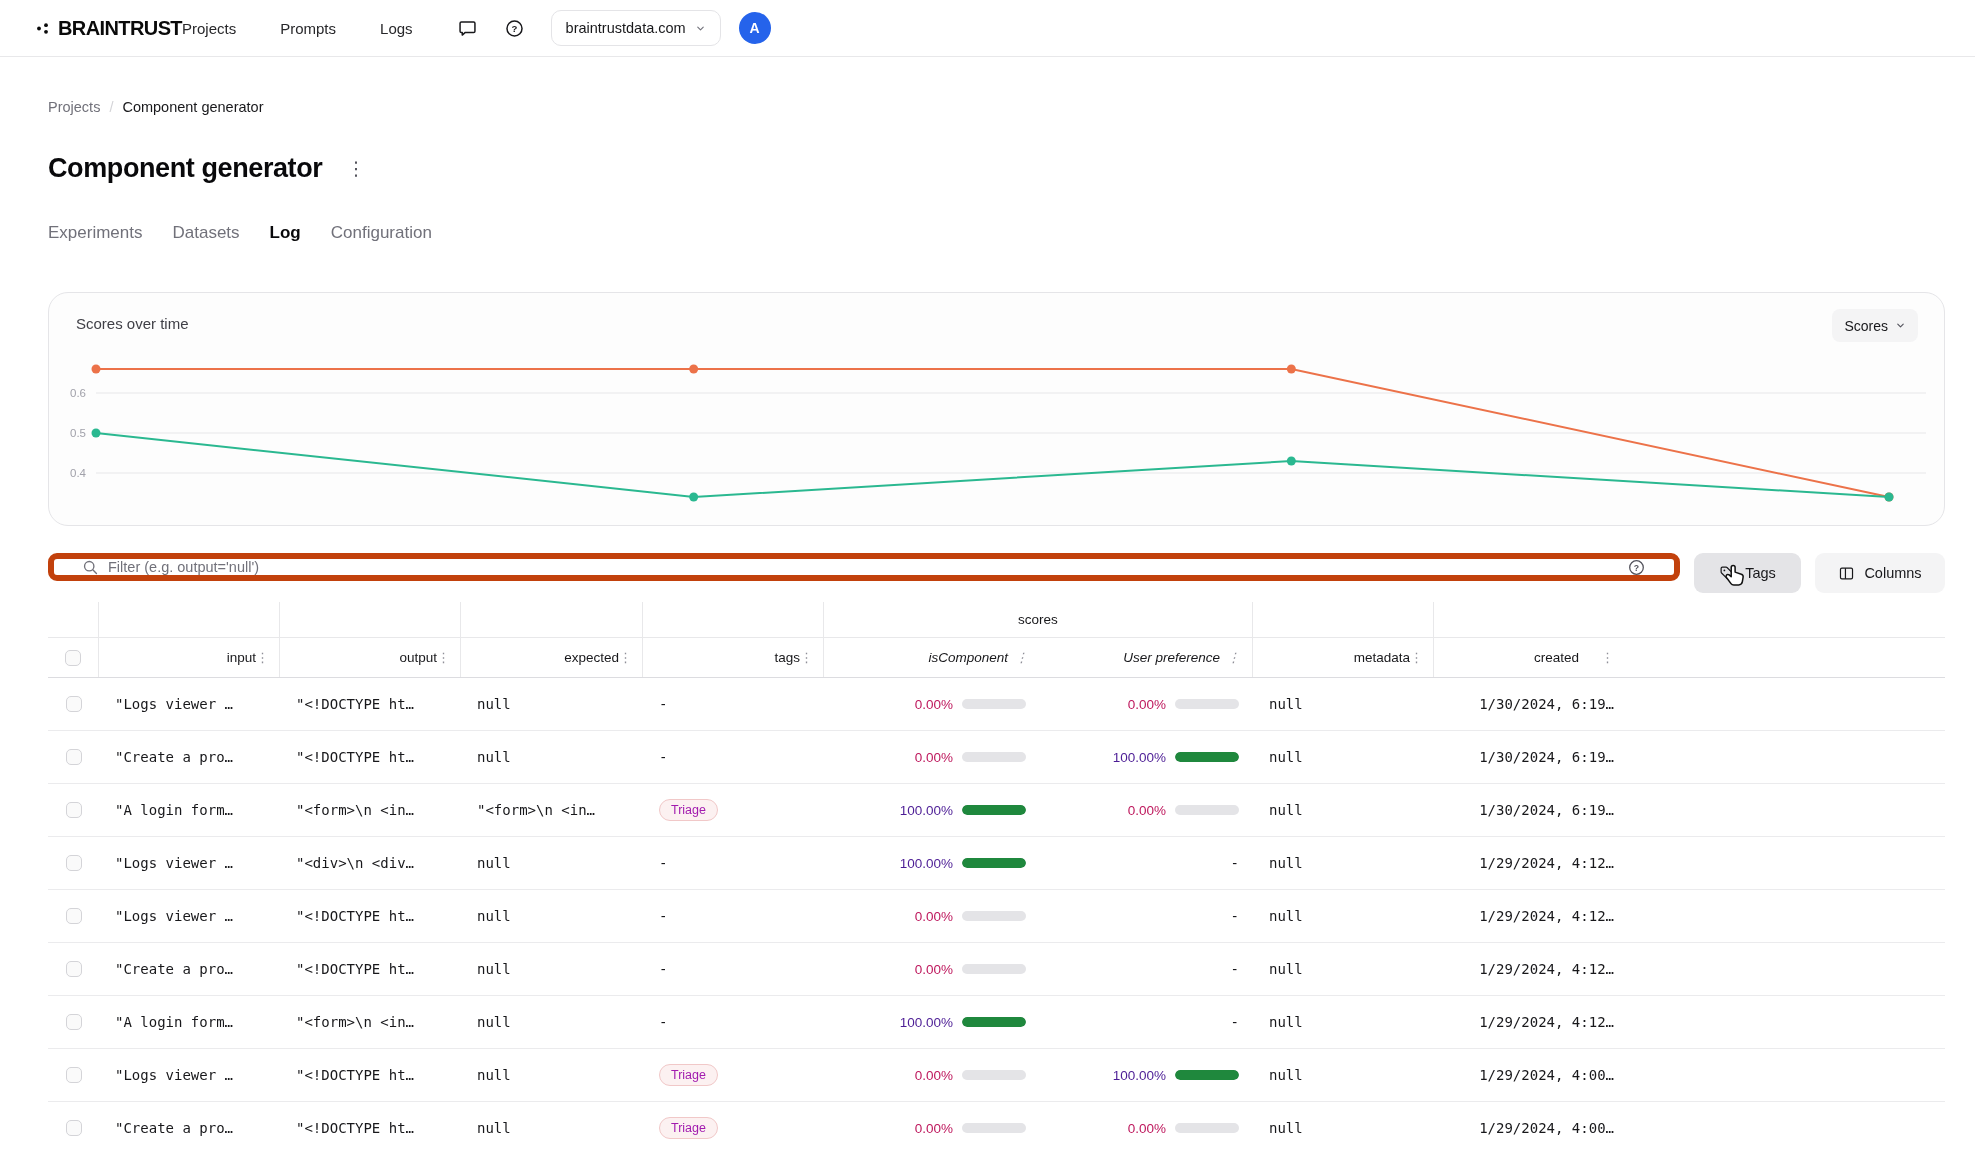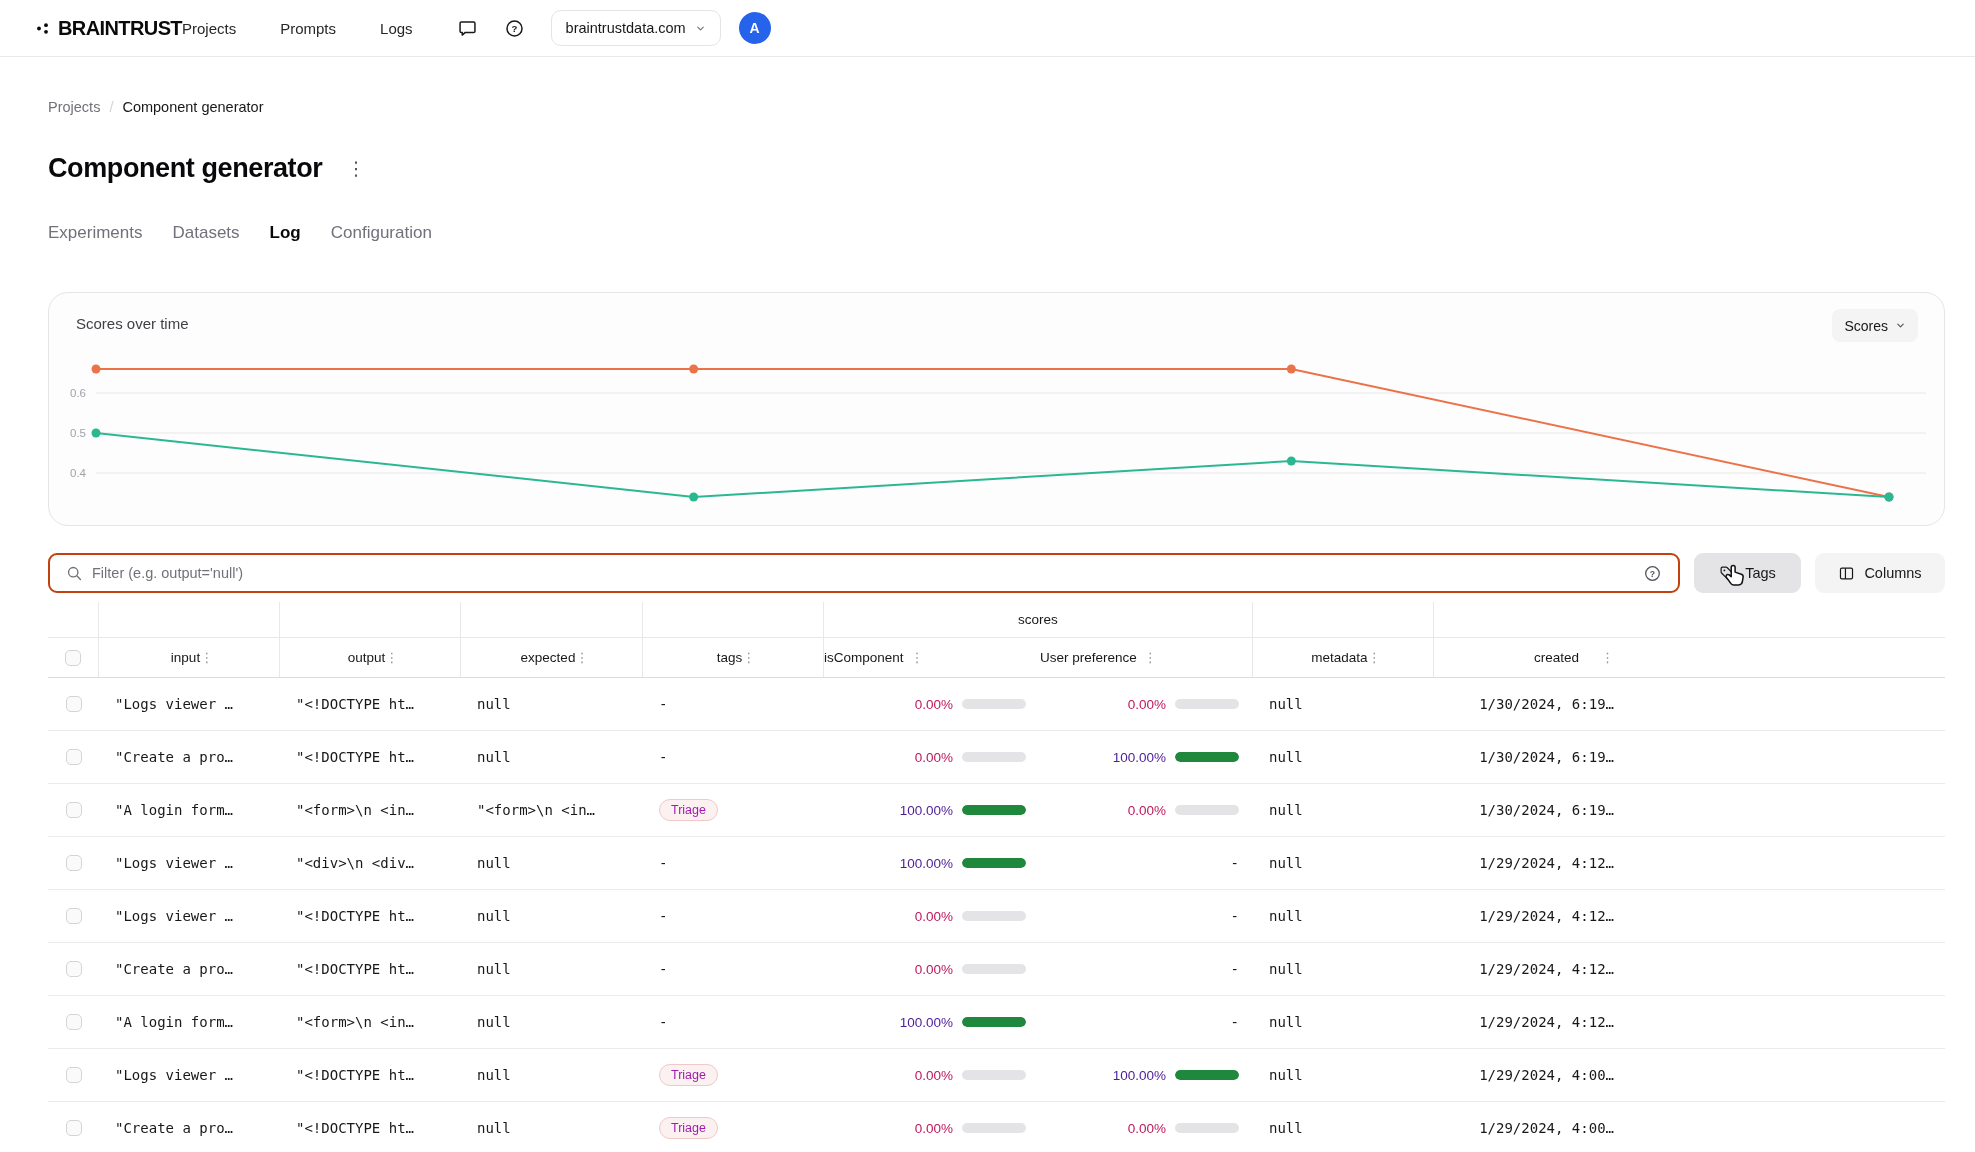--- a/index.html
+++ b/index.html
@@ -37,43 +37,43 @@
   .chart-card { position:relative; margin-top:45px; height:234px; border:1px solid #e5e5e8;
     border-radius:20px; background:#fdfdfd; }
   .chart-title { position:absolute; left:27px; top:22px; font-size:15px; color:#3f3f46; }
   .scores-btn { position:absolute; right:26px; top:16px; height:33px; padding:0 12px;
     display:flex; align-items:center; gap:7px; background:#f4f4f5; border:none;
     border-radius:8px; font-size:14px; color:#18181b; font-family:inherit; cursor:pointer; }
   #chart-svg { position:absolute; left:0; top:0; }
 
   
   .filter-row { margin-top:27px; height:40px; display:flex; gap:14px; }
-  .filter-box { flex:1; height:40px; border:2px solid #c2410c; border-radius:9px;
-    display:flex; align-items:center; gap:9px; padding:0 16px; background:#fff; }
+  .filter-box { flex:1; height:28px; border:6px solid #c2410c; border-radius:9px;
+    display:flex; align-items:center; gap:9px; padding:0 28px; background:#fff; }
   .filter-box input { flex:1; border:none; outline:none; font-size:14.5px;
     font-family:inherit; color:#18181b; background:transparent; }
   .filter-box input::placeholder { color:#71717a; }
   .btn { height:40px; border:none; border-radius:9px; display:flex; align-items:center;
     justify-content:center; gap:9px; font-size:14.5px; font-weight:500; color:#18181b;
     font-family:inherit; cursor:pointer; }
   .btn-tags { width:107px; background:#e4e4e7; position:relative; }
   .btn-columns { width:130px; background:#f4f4f5; }
 
   
   .table { margin-top:9px; }
   .grid-row { display:grid;
     grid-template-columns:51px 181px 181px 182px 181px 216px 213px 181px 275px 1fr; }
   .thead-group { height:36px; border-bottom:1px solid #e8e8ea; font-size:13.5px; color:#18181b; }
   .g { height:100%; display:flex; align-items:center; justify-content:center; }
   .gb { border-right:1px solid #e8e8ea; }
   .g-scores { grid-column:6 / span 2; }
   .thead { height:40px; border-bottom:1px solid #dcdce0; font-size:13.5px; color:#18181b; }
   .h { height:100%; display:flex; align-items:center; }
-  .h-split { justify-content:center; padding:0 10px 0 16px; }
-  .h-right { justify-content:flex-start; gap:7px; padding-right:12px; }
+  .h-split { justify-content:flex-end; padding:0 10px 0 16px; }
+  .h-right { justify-content:flex-end; gap:7px; padding-right:12px;font-style:italic; }
   .h-created { justify-content:flex-end; gap:22px; padding-right:95px; }
   .h-check { justify-content:center; border-right:1px solid #e8e8ea; }
   .hb { border-right:1px solid #e8e8ea; }
   .dots { color:#8f8f98; font-size:13px; line-height:1; cursor:pointer; }
   .checkbox { width:16px; height:16px; border:1px solid #d4d4d8; border-radius:5px;
     background:#fafafa; display:inline-block; cursor:pointer; }
   .trow { height:53px; border-bottom:1px solid #ebebed; }
   .cell { height:100%; display:flex; align-items:center; overflow:hidden; white-space:nowrap; }
   .c-check { justify-content:center; }
   .c-mono { font-family:"DejaVu Sans Mono", monospace; font-size:14px; color:#18181b; padding-left:16px; }

